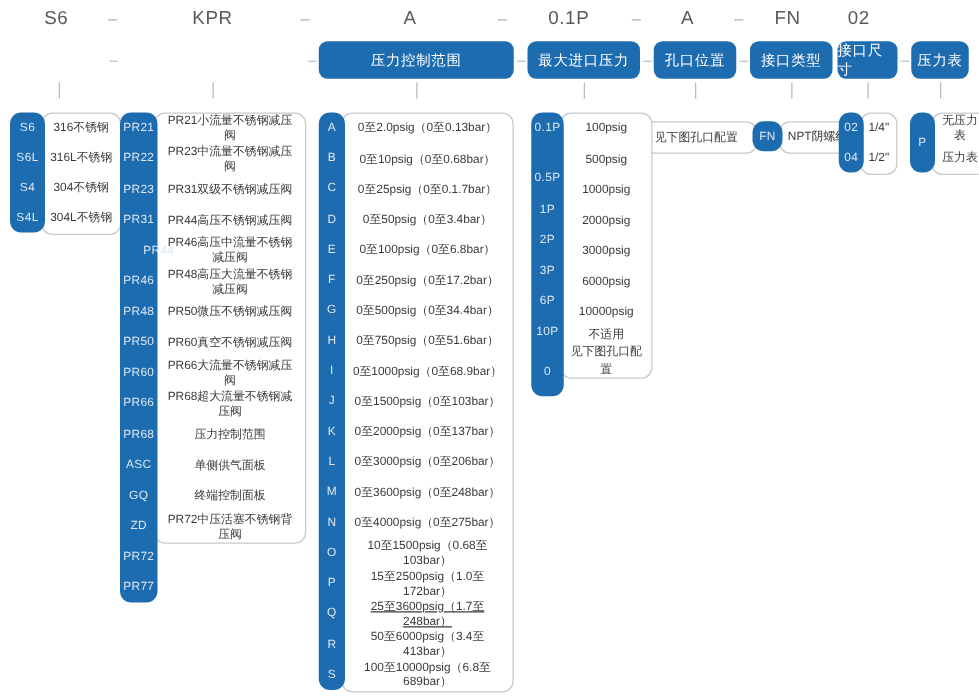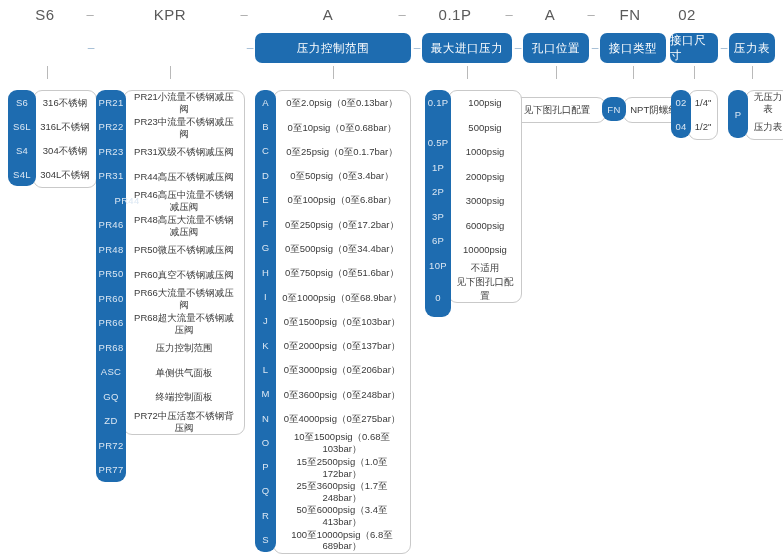--- a/index.html
+++ b/index.html
@@ -181,21 +181,21 @@
         <div class="desc-item" style="height:24.3px;">0至500psig（0至34.4bar）</div>
         <div class="desc-item" style="height:24.3px;">0至750psig（0至51.6bar）</div>
         <div class="desc-item" style="height:24.3px;">0至1000psig（0至68.9bar）</div>
         <div class="desc-item" style="height:24.3px;">0至1500psig（0至103bar）</div>
         <div class="desc-item" style="height:24.3px;">0至2000psig（0至137bar）</div>
         <div class="desc-item" style="height:24.3px;">0至3000psig（0至206bar）</div>
         <div class="desc-item" style="height:24.3px;">0至3600psig（0至248bar）</div>
         <div class="desc-item" style="height:24.3px;">0至4000psig（0至275bar）</div>
         <div class="desc-item" style="height:24.3px;">10至1500psig（0.68至103bar）</div>
         <div class="desc-item" style="height:24.3px;">15至2500psig（1.0至172bar）</div>
-        <div class="desc-item" style="height:24.3px;">25至3600psig（1.7至248bar）</div>
+        <div class="desc-item" style="height:24.3px;text-decoration:underline;">25至3600psig（1.7至248bar）</div>
         <div class="desc-item" style="height:24.3px;">50至6000psig（3.4至413bar）</div>
         <div class="desc-item" style="height:24.3px;padding:0 3px;">100至10000psig（6.8至689bar）</div>
       </div>
     </div>
   </div>
 
   <div class="group" style="left:425px;top:90px;">
     <div class="grp-inner">
       <div class="codes" style="width:26px;">
         <div class="code-item" style="height:24.5px;">0.1P</div>

